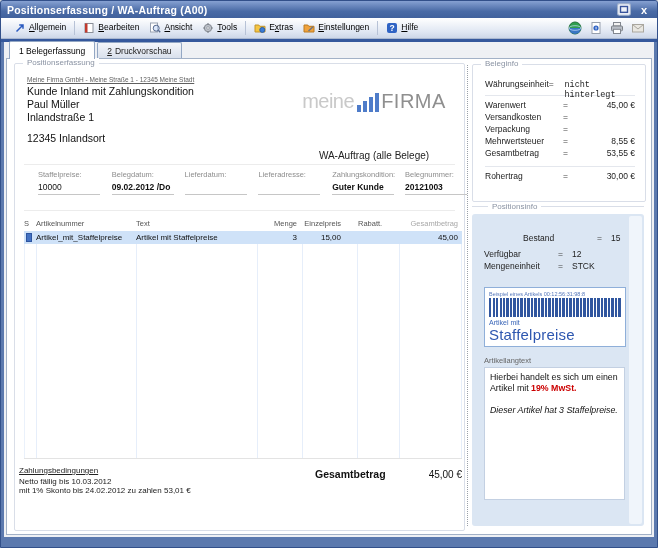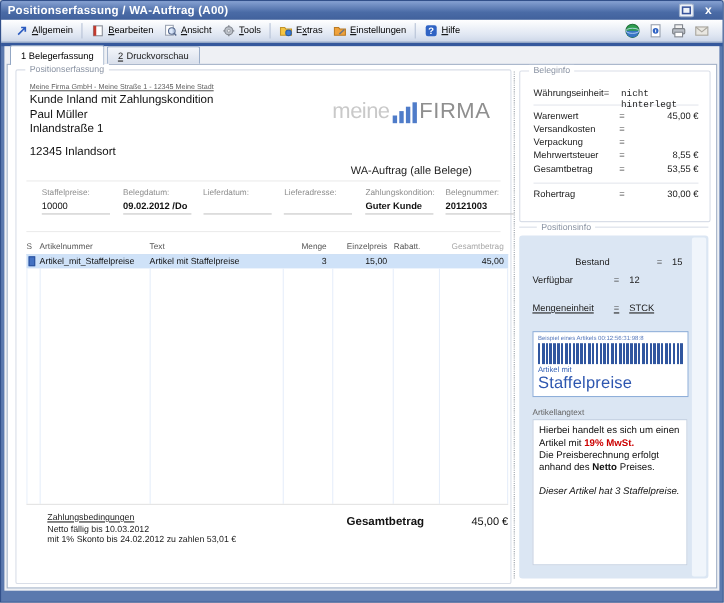--- a/index.html
+++ b/index.html
@@ -45,29 +45,29 @@
   .fields{position:absolute;left:9px;top:106px;width:438px;display:flex;}
   .field{box-sizing:border-box;}
   .f0{width:75px;margin-left:14px;}.f1{width:74px;}.f2{width:75px;}.f3{width:75px;}.f4{width:74px;}.f5{width:57px;}
   .field .flabel{font-size:7.5px;color:#8d8d8d;}
   .field .fvalue{margin-top:3px;font-size:8.5px;font-weight:bold;color:#111;min-height:10px;}
   .field.plain .fvalue{font-weight:normal;}
   .field .fline{margin-top:2px;width:62px;border-bottom:1px solid #c6c6c6;}
   
   .thead{position:absolute;left:9px;top:155px;width:438px;display:flex;font-size:7.5px;color:#555;padding-bottom:3px;border-bottom:1px solid #dcdcdc;box-sizing:border-box;}
   .col-s{width:12px;}.col-art{width:100px;}.col-text{width:122px;}.col-menge{width:45px;text-align:right;padding-right:6px;box-sizing:border-box;}
-  .col-ep{width:55px;text-align:right;padding-right:6px;box-sizing:border-box;}.col-rab{width:42px;}.col-gb{width:62px;text-align:right;padding-right:4px;box-sizing:border-box;}
+  .col-ep{width:55px;text-align:right;padding-right:17px;box-sizing:border-box;}.col-rab{width:42px;}.col-gb{width:62px;text-align:right;padding-right:4px;box-sizing:border-box;}
   .thead .col-gb{color:#a8a8a8;}
   .trow{position:absolute;left:9px;top:167px;width:438px;height:13px;display:flex;align-items:center;background:#cfe2f8;font-size:8px;color:#111;}
   .rowicon{display:block;width:6px;height:9px;margin-left:2px;background:#4371c2;border:1px solid #2d55a0;box-sizing:border-box;}
   .tgrid{position:absolute;left:9px;top:180px;width:438px;height:214px;display:flex;border-left:1px solid #eaf1fb;box-sizing:border-box;}
   .tgrid div{border-right:1px solid #e6eefa;height:100%;box-sizing:border-box;}
   .grid-bottom{position:absolute;left:9px;top:394px;width:438px;border-top:1px solid #e3e3e3;}
   
-  .payment{position:absolute;left:28px;top:402px;font-size:8px;color:#222;line-height:9.5px;}
+  .payment{position:absolute;left:4px;top:402px;font-size:8px;color:#222;line-height:9.5px;}
   .payment .ptitle{text-decoration:underline;margin-bottom:1px;}
   .total-label{position:absolute;left:300px;top:404px;font-size:10.5px;font-weight:bold;color:#111;}
   .total-value{position:absolute;left:377px;top:405px;width:70px;text-align:right;font-size:10px;color:#111;}
   
   .dotted-sep{position:absolute;left:460px;top:6px;bottom:8px;width:0;border-left:1px dotted #9aa0a8;}
   .bi-box{left:465px;top:5px;width:172px;height:136px;background:#fff;}
   .bi-content{padding:12px 10px 0 12px;}
   .bi-row{display:flex;align-items:baseline;font-size:8.5px;color:#222;height:10px;margin-top:2px;}
   .bi-label{flex:1;}
   .bi-eq{width:16px;color:#444;}
@@ -80,21 +80,21 @@
   .pi-legend span{padding:0 4px;}
   .pi-panel{position:absolute;left:465px;top:155px;width:172px;height:312px;background:#dbe6f3;border-radius:3px;}
   .pi-scroll{position:absolute;right:2px;top:2px;bottom:2px;width:13px;background:#f0f5fb;border-radius:2px;}
   .pi-content{position:absolute;left:12px;top:0;width:138px;}
   .pi-row{display:flex;font-size:8.5px;color:#222;}
   .pi-row .pl{width:74px;}
   .pi-row .pe{width:14px;color:#444;}
   .pi-row .pv{flex:1;}
   .r-bestand{margin-top:19px;padding-left:39px;}
   .r-verfuegbar{margin-top:6px;}
-  .r-mengeneinheit{margin-top:16px;text-decoration:underline;}
+  .r-mengeneinheit{margin-top:2px;}
   .art-card{margin-top:16px;width:132px;background:#fff;border:1px solid #8fafd9;padding:3px 4px;box-sizing:content-box;}
   .art-card .cap{font-size:5.5px;color:#5577bb;white-space:nowrap;overflow:hidden;}
   .barcode{height:19px;margin-top:1px;background:repeating-linear-gradient(90deg,#30569f 0 2px,#ffffff 2px 3.5px,#30569f 3.5px 6px,#ffffff 6px 7px);}
   .art-card .l1{font-size:7px;color:#3a66b8;margin-top:2px;}
   .art-card .l2{font-size:15px;color:#2e57b0;margin-top:0;letter-spacing:.2px;}
   .lt-label{margin-top:9px;font-size:7.5px;color:#666;}
   .lt-box{margin-top:2px;width:129px;height:123px;background:#fff;border:1px solid #c3d0e2;padding:4px 5px;font-size:8.8px;line-height:11px;color:#111;overflow:hidden;}
   .lt-box .red{color:#cc0000;font-weight:bold;}
   .lt-box b{font-weight:bold;}
   .lt-box .p3{margin-top:11px;font-style:italic;}
@@ -405,21 +405,20 @@
           <div class="art-card">
             <div class="cap">Beispiel eines Artikels 00:12:56:31:98:8</div>
             <div class="barcode"></div>
             <div class="l1">Artikel mit</div>
             <div class="l2">Staffelpreise</div>
           </div>
 
           <div class="lt-label">Artikellangtext</div>
           <div class="lt-box">
             <div><span>Hierbei handelt es sich um einen Artikel mit </span><span class="red">19% MwSt.</span></div>
-            <div><span>Die Preisberechnung erfolgt anhand des </span><b>Netto</b><span> Preises.</span></div>
             <div class="p3">Dieser Artikel hat 3 Staffelpreise.</div>
           </div>
         </div>
       </div>
 
     </div>
   </div>
 </div>
 
 </body></html>

